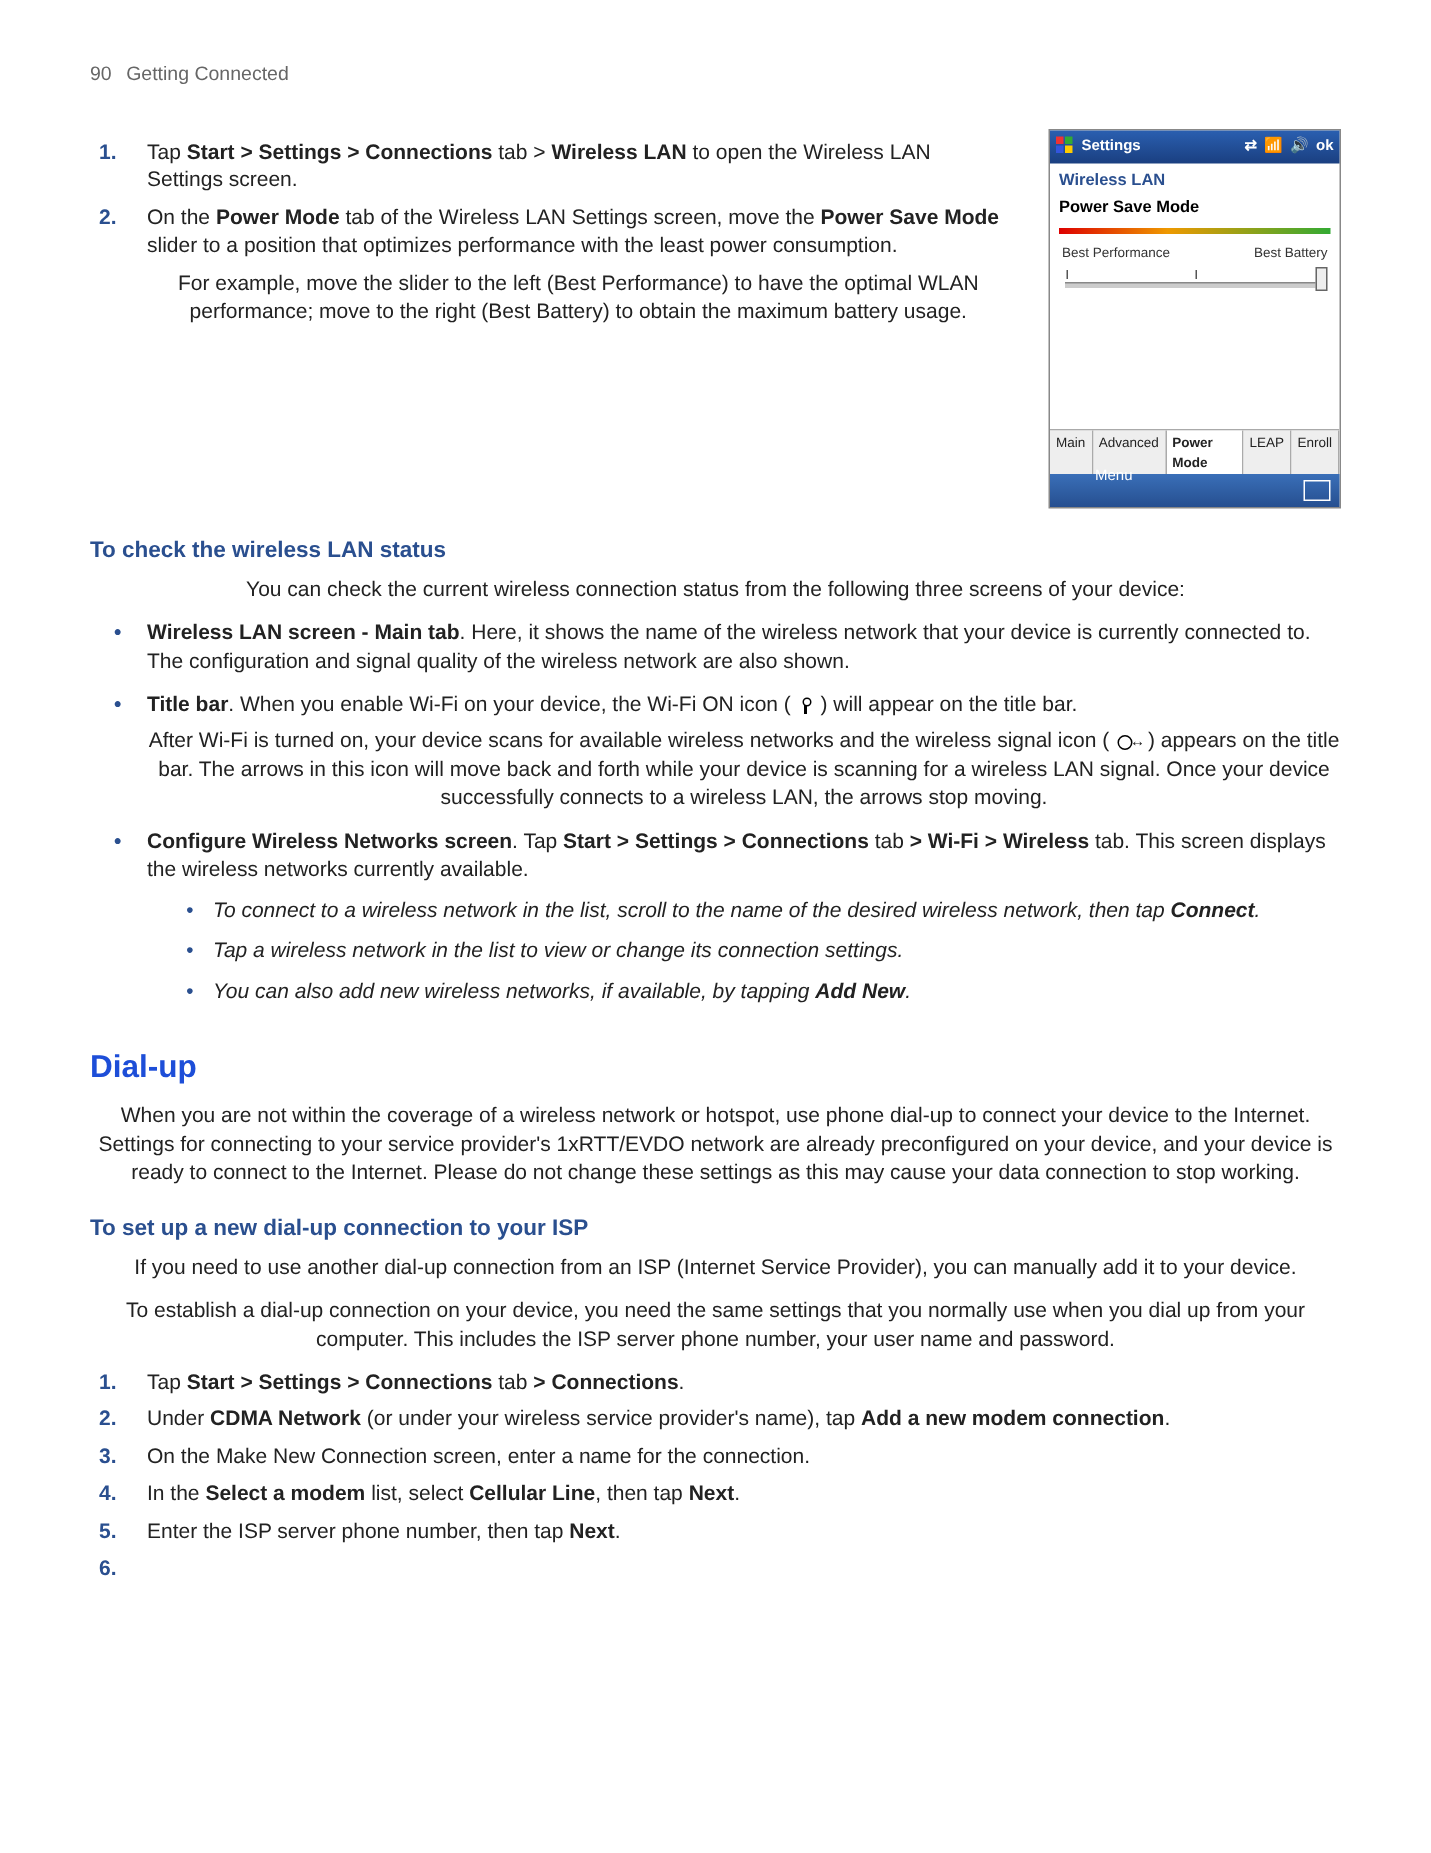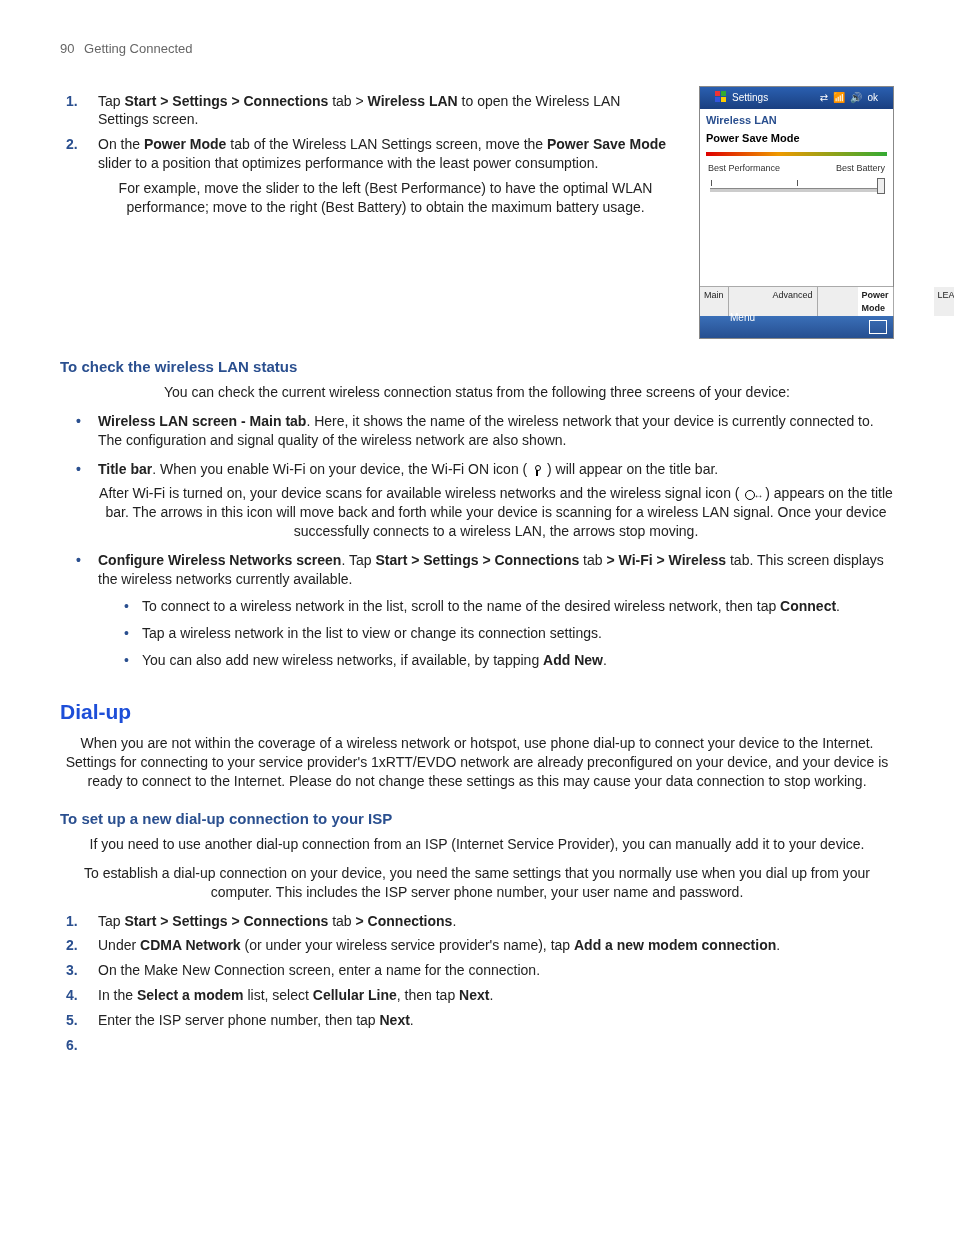--- a/index.html
+++ b/index.html
@@ -62,20 +62,21 @@
     position: absolute;
     left: -12px;
     top: 0;
     color: #2a4f8f;
     font-weight: 700;
   }
   ul.sub {
     list-style: none;
     padding-left: 36px;
     margin: 6px 0 19px 0;
+    font-style: italic;
   }
   ul.sub > li {
     position: relative;
     margin: 8px 0;
     padding-left: 8px;
   }
   ul.sub > li::before {
     content: "•";
     position: absolute;
     left: -10px;
@@ -91,22 +92,22 @@
     font-family: Tahoma, Arial, sans-serif;
     font-size: 10px;
     background: #fff;
     box-sizing: border-box;
   }
   .ss-titlebar {
     background: linear-gradient(#2a5fb0, #1a3f80);
     color: #fff;
     display: flex;
     align-items: center;
-    padding: 2px 15px;
-    font-weight: 400;
+    padding: 2px 4px;
+    font-weight: 700;
     height: 18px;
     justify-content: space-between;
   }
   .ss-titlebar .win-icon {
     width: 13px; height: 13px; margin-right: 4px;
     display: inline-block;
   }
   .ss-titlebar .win-icon span { display:inline-block; width:5px; height:5px; }
   .ss-titlebar .title { flex: 1; }
   .ss-titlebar .tray span { margin-left: 2px; font-size: 10px; }
@@ -154,21 +155,20 @@
     width: 8px; height: 16px;
     background: #eee;
     border: 1px solid #666;
     box-sizing: border-box;
   }
   .ss-tabs {
     display: flex;
     border-top: 1px solid #aaa;
     font-size: 9px;
     background: #eee;
-    gap: 40px;
   }
   .ss-tabs div {
     padding: 2px 4px;
     border-right: 1px solid #aaa;
     background: #eee;
   }
   .ss-tabs div.active { background: #fff; font-weight:700; }
   .ss-menubar {
     background: linear-gradient(#3a6fb8, #264f90);
     color: #fff;

